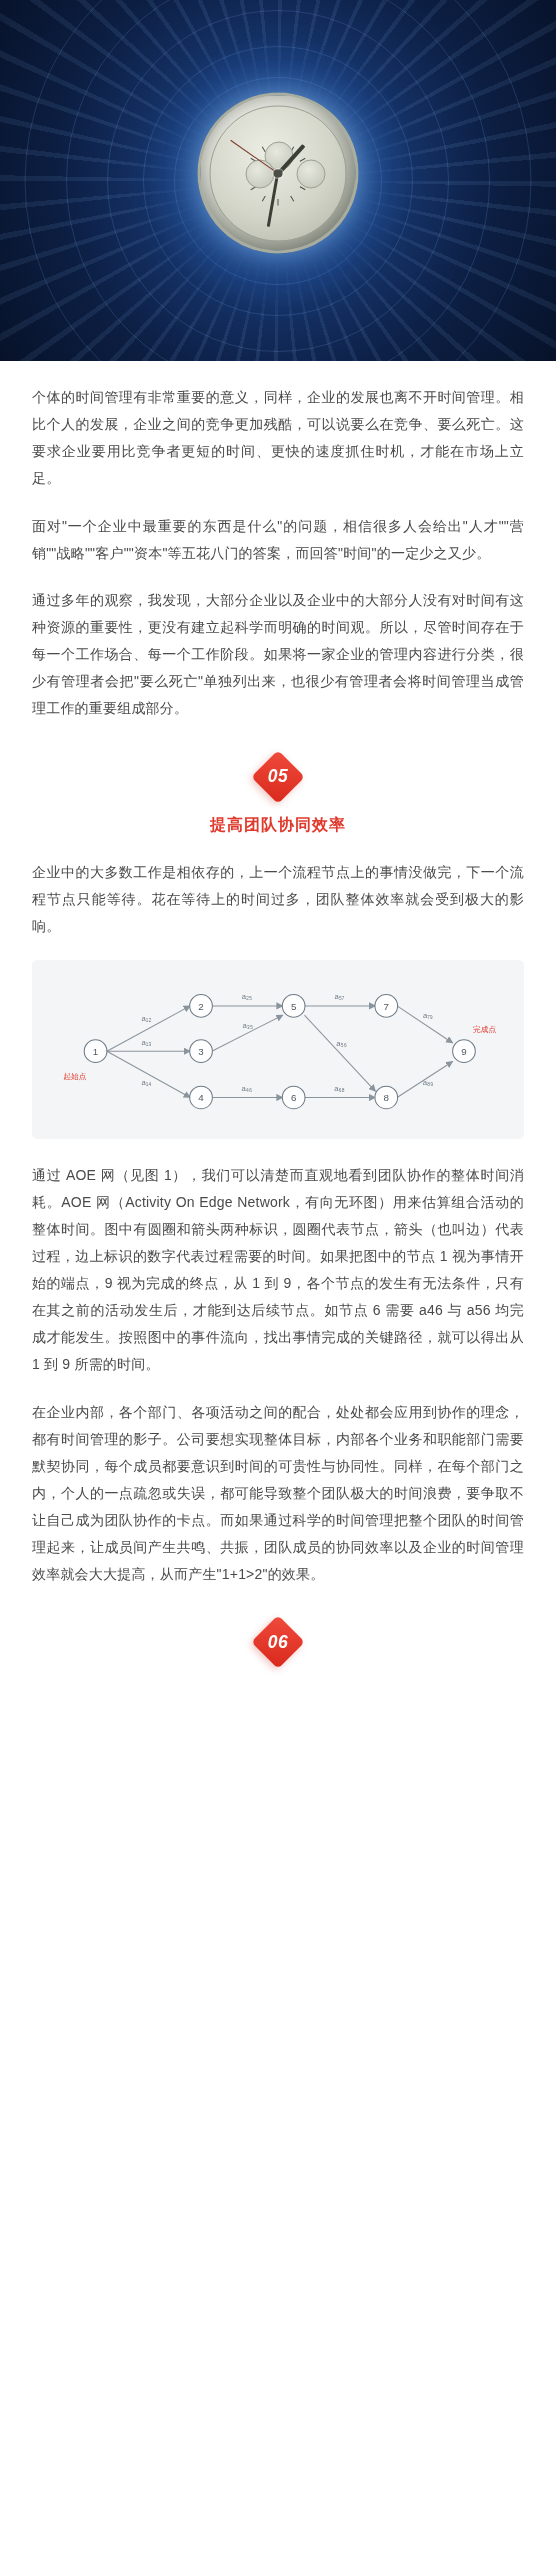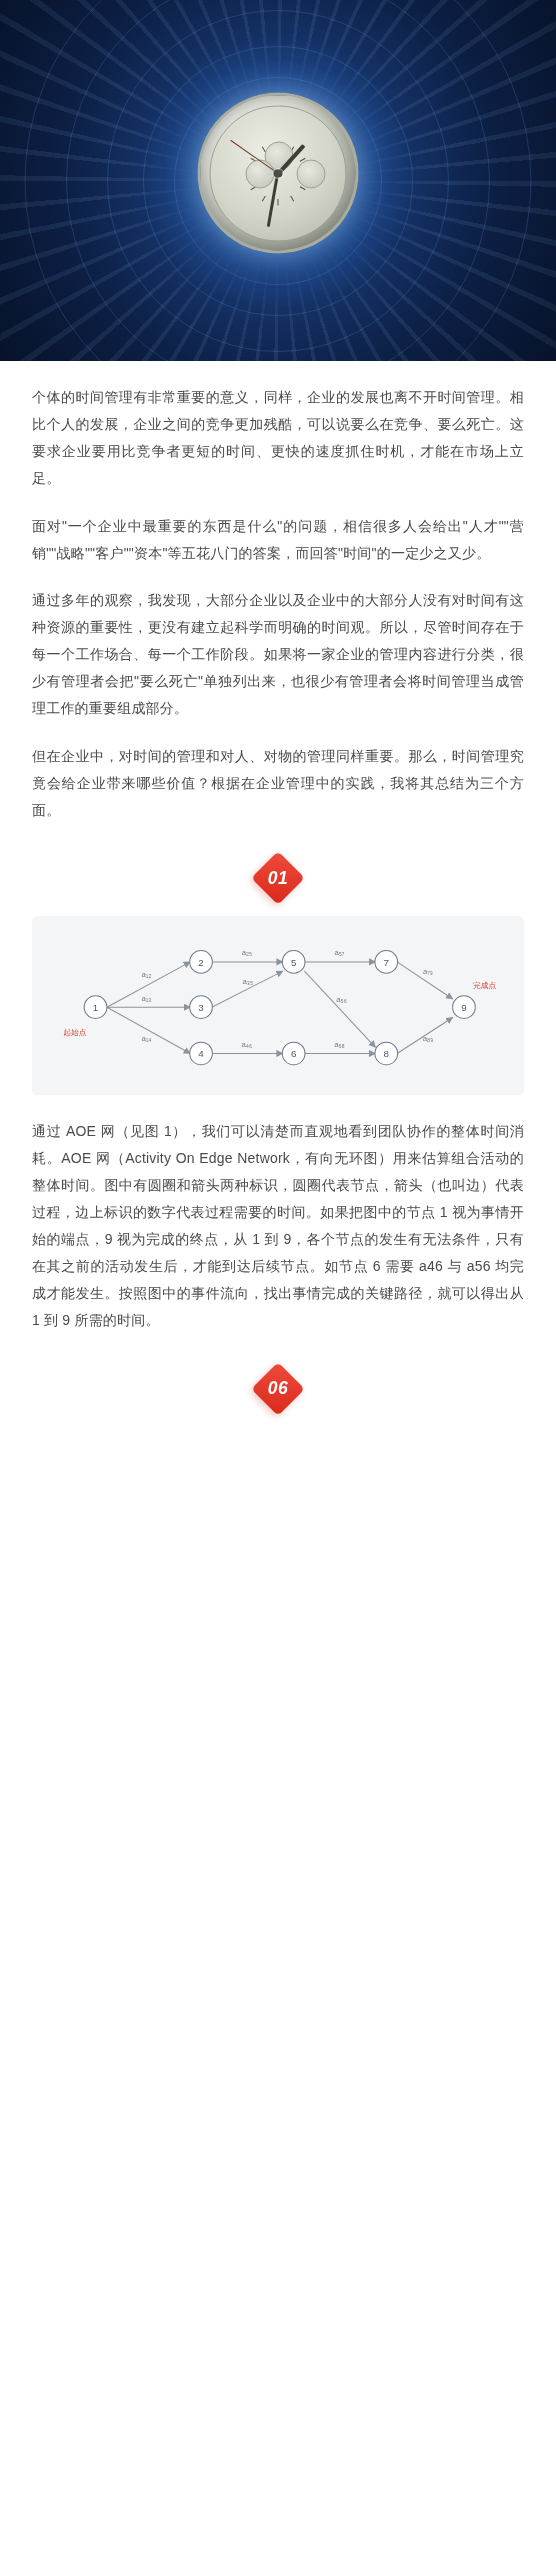--- a/index.html
+++ b/index.html
@@ -231,27 +231,28 @@
         <div class="clock-pin"></div>
       </div>
     </div>
   </div>
 
   <div class="content">
 
     <p class="para">个体的时间管理有非常重要的意义，同样，企业的发展也离不开时间管理。相比个人的发展，企业之间的竞争更加残酷，可以说要么在竞争、要么死亡。这要求企业要用比竞争者更短的时间、更快的速度抓住时机，才能在市场上立足。</p>
     <p class="para">面对"一个企业中最重要的东西是什么"的问题，相信很多人会给出"人才""营销""战略""客户""资本"等五花八门的答案，而回答"时间"的一定少之又少。</p>
     <p class="para">通过多年的观察，我发现，大部分企业以及企业中的大部分人没有对时间有这种资源的重要性，更没有建立起科学而明确的时间观。所以，尽管时间存在于每一个工作场合、每一个工作阶段。如果将一家企业的管理内容进行分类，很少有管理者会把"要么死亡"单独列出来，也很少有管理者会将时间管理当成管理工作的重要组成部分。</p>
-    <p class="para">但在企业中，对时间的管理和对人、对物的管理同样重要。那么，时间管理究竟会给企业带来哪些价值？根据在企业管理中的实践，我将其总结为三个方面。</p>
 
     <div class="section-badge">
       <div class="badge-diamond"></div>
-      <div class="badge-num">01</div>
-    </div>
-
+      <div class="badge-num">05</div>
+    </div>
+    <h2 class="section-title">提高团队协同效率</h2>
+
+    <p class="para">企业中的大多数工作是相依存的，上一个流程节点上的事情没做完，下一个流程节点只能等待。花在等待上的时间过多，团队整体效率就会受到极大的影响。</p>
 
     <div class="diagram-wrap">
       <svg viewBox="0 0 920 300" preserveAspectRatio="xMidYMid meet">
         <defs>
           <marker id="arrow" viewBox="0 0 10 10" refX="9" refY="5" markerWidth="7" markerHeight="7" orient="auto-start-reverse">
             <path d="M 0 0 L 10 5 L 0 10 z" fill="#8a949c"></path>
           </marker>
         </defs>
 
         <g stroke="#8a949c" stroke-width="2" fill="none" marker-end="url(#arrow)">
@@ -310,20 +311,21 @@
           <circle cx="822" cy="150" r="22" fill="#ffffff" stroke="#6d7a86" stroke-width="2"></circle>
           <text x="822" y="157" text-anchor="middle" font-size="19" fill="#4d5860" font-family="Liberation Sans, sans-serif">9</text>
         </g>
 
         <text x="66" y="205" text-anchor="middle" font-size="15" fill="#e0392c" font-family="Liberation Sans, sans-serif">起始点</text>
         <text x="862" y="112" text-anchor="middle" font-size="15" fill="#e0392c" font-family="Liberation Sans, sans-serif">完成点</text>
       </svg>
     </div>
 
     <p class="para">通过 AOE 网（见图 1），我们可以清楚而直观地看到团队协作的整体时间消耗。AOE 网（Activity On Edge Network，有向无环图）用来估算组合活动的整体时间。图中有圆圈和箭头两种标识，圆圈代表节点，箭头（也叫边）代表过程，边上标识的数字代表过程需要的时间。如果把图中的节点 1 视为事情开始的端点，9 视为完成的终点，从 1 到 9，各个节点的发生有无法条件，只有在其之前的活动发生后，才能到达后续节点。如节点 6 需要 a46 与 a56 均完成才能发生。按照图中的事件流向，找出事情完成的关键路径，就可以得出从 1 到 9 所需的时间。</p>
+    <p class="para">在企业内部，各个部门、各项活动之间的配合，处处都会应用到协作的理念，都有时间管理的影子。公司要想实现整体目标，内部各个业务和职能部门需要默契协同，每个成员都要意识到时间的可贵性与协同性。同样，在每个部门之内，个人的一点疏忽或失误，都可能导致整个团队极大的时间浪费，要争取不让自己成为团队协作的卡点。而如果通过科学的时间管理把整个团队的时间管理起来，让成员间产生共鸣、共振，团队成员的协同效率以及企业的时间管理效率就会大大提高，从而产生"1+1&gt;2"的效果。</p>
 
     <div class="section-badge">
       <div class="badge-diamond"></div>
       <div class="badge-num">06</div>
     </div>
 
     <div class="spacer-bottom"></div>
   </div>
 </div>
 

